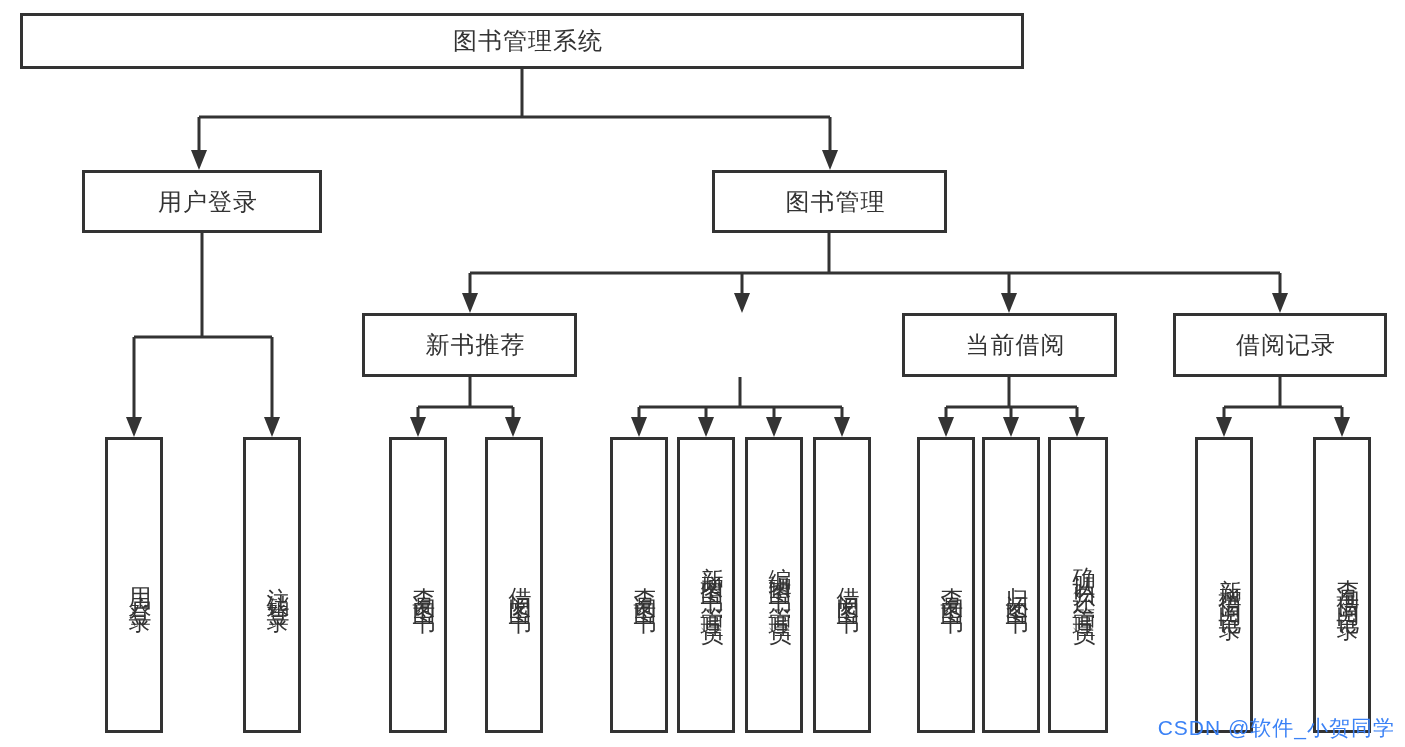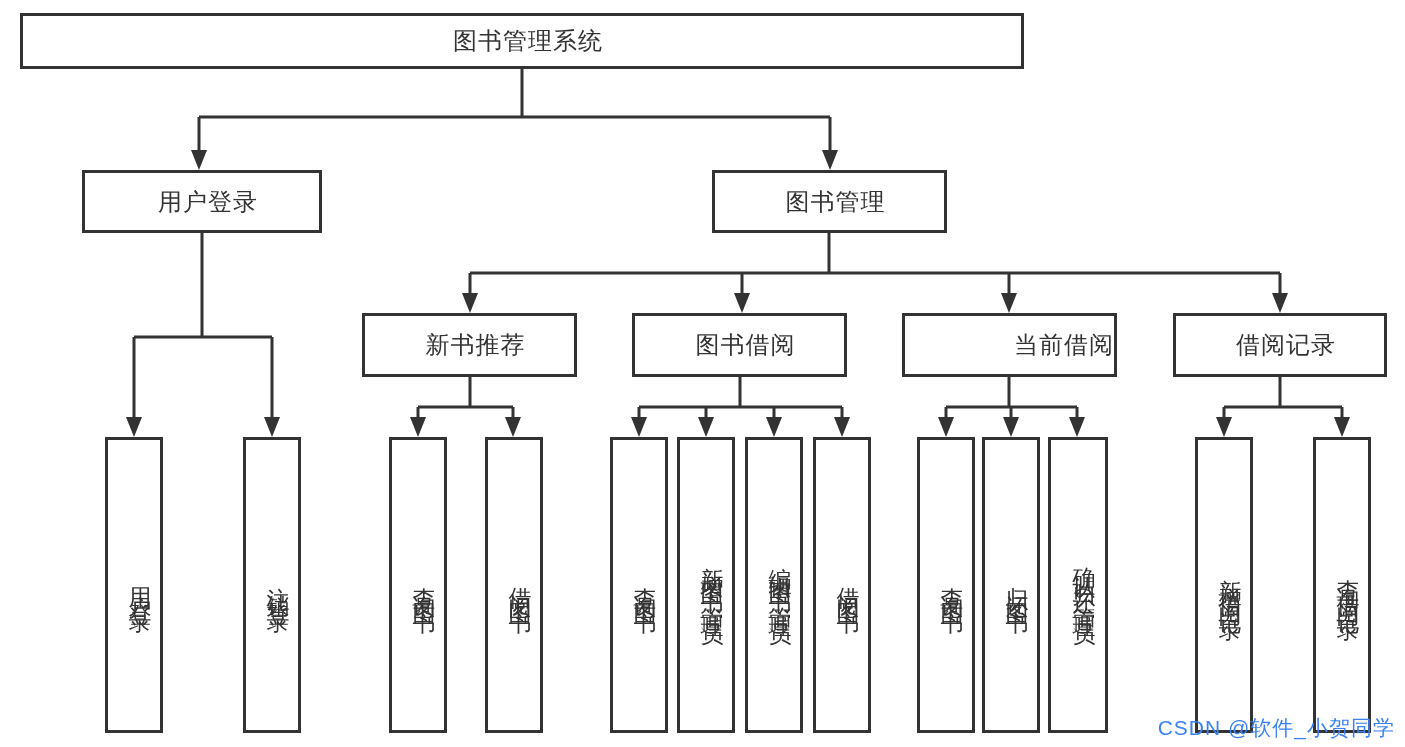--- a/index.html
+++ b/index.html
@@ -118,24 +118,21 @@
   <div class="box h" style="left:82px; top:170px; width:240px; height:63px;">
     <span>用户登录</span>
   </div>
   <div class="box h" style="left:712px; top:170px; width:235px; height:63px;">
     <span>图书管理</span>
   </div>
 
   <div class="box h lvl3" style="left:362px;">
     <span>新书推荐</span>
   </div>
-  <div class="box h lvl3" style="left:632px;">
-    <span>图书借阅</span>
-  </div>
-  <div class="box h lvl3" style="left:902px;justify-content:flex-end;">
+  <div class="box h lvl3" style="left:902px;">
     <span>当前借阅</span>
   </div>
   <div class="box h lvl3" style="left:1173px; width:214px;">
     <span>借阅记录</span>
   </div>
 
   <div class="box v leaf" style="left:105px;">
     <span>用户登录</span>
   </div>
   <div class="box v leaf" style="left:243px;">

